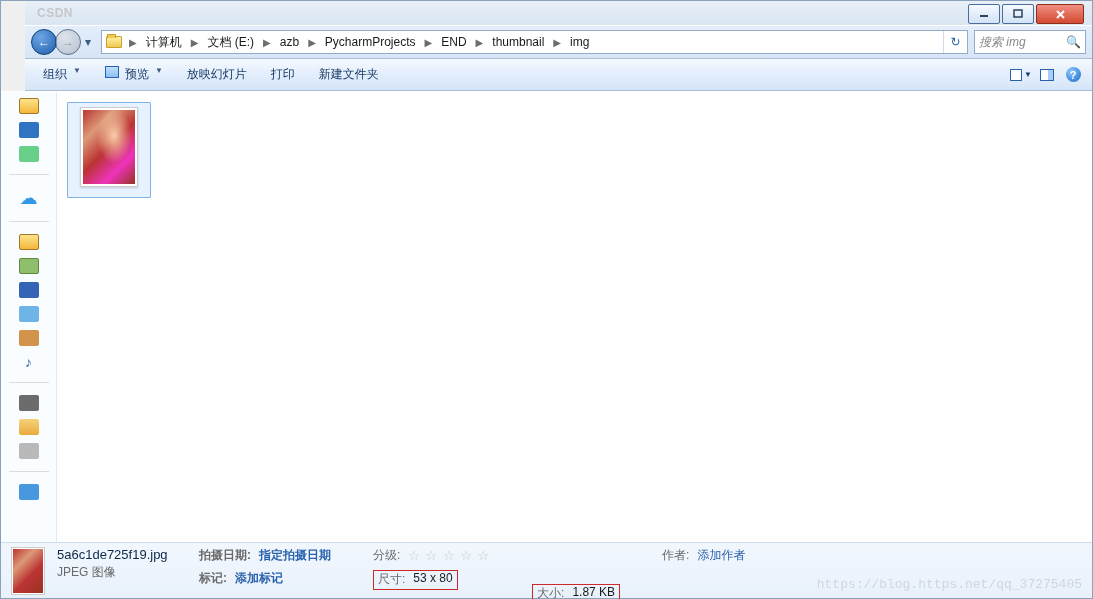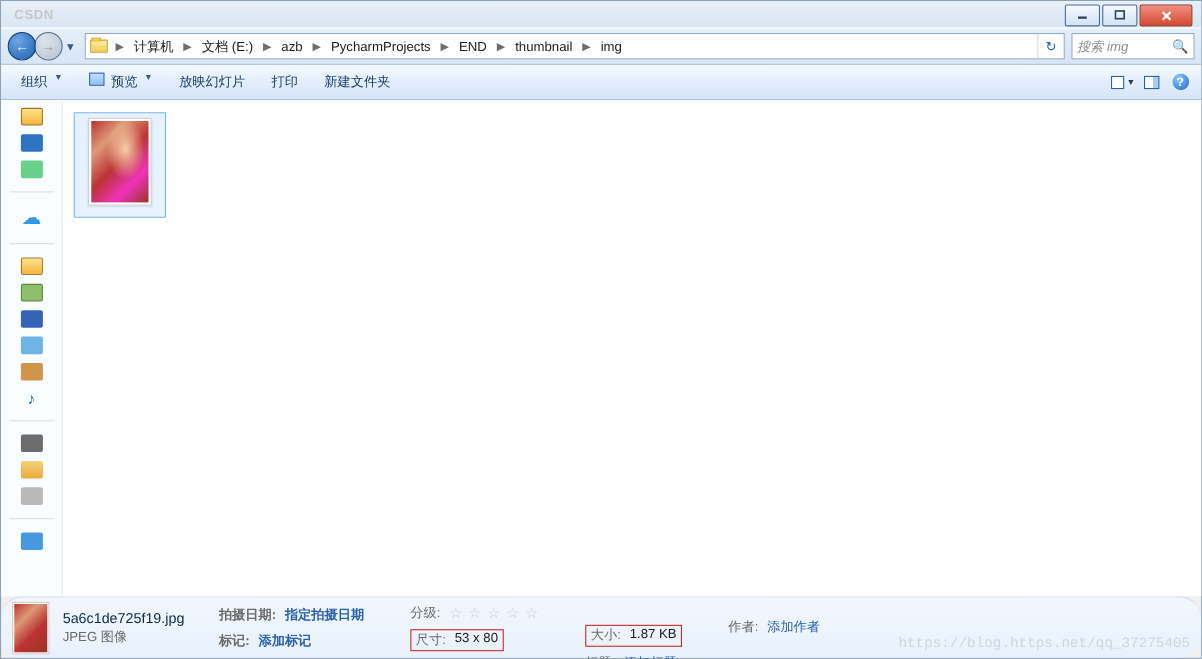--- a/index.html
+++ b/index.html
@@ -1,17 +1,17 @@
 <!DOCTYPE html>
 <html><head>
 <meta charset="utf-8">
 <style>
   * { box-sizing: border-box; margin: 0; padding: 0; font-family: "Segoe UI", "Microsoft YaHei", Tahoma, sans-serif; font-size: 12px; }
   body { background: #fff; }
-  .window { width: 1093px; height: 599px; position: relative; background: #f0f0f0; border: 1px solid #8ba2bb; }
+  .window { width: 1093px; height: 599px; position: relative; background: #f0f0f0; border: 1px solid #8ba2bb; padding-left: 24px; }
 
   
   .titlebar { height: 24px; background: linear-gradient(#e8eff7, #dae6f3); display: flex; align-items: center; }
   .titlebar-left { flex: 1; display:flex; align-items:center; padding-left:12px; color: #888; font-size: 13px; gap:12px; }
   .ghost { color: #c7c7c7; font-weight: bold; letter-spacing: 0.5px; }
   .win-controls { display: flex; }
   .win-btn { width: 32px; height: 20px; margin-top:2px; border: 1px solid #4a6d99; display:flex; align-items:center; justify-content:center; font-family: Arial; font-size:11px; color:#2b425f; background: linear-gradient(#f5f9fe,#d3e3f5); border-radius:2px; margin-right:2px;}
   .win-btn.close { width:48px; background: linear-gradient(#f08f84,#d5492f); color:#fff; border-color:#8a2f20; margin-right:8px;}
   .win-btn svg { display:block; }
 
@@ -46,21 +46,21 @@
   .cloud { color:#3098e6; font-size:18px; }
 
   .content { flex:1; padding:10px; display:flex; align-items:flex-start; position:relative; overflow:auto;}
   .file-item { width:84px; padding:4px 2px 6px; border:1px solid #7fb3e6; background:#e6f2ff; text-align:center; border-radius:1px;}
   .thumb-frame { width:58px; height:80px; margin:0 auto 4px; border:1px solid #ccc; background:#fff; padding:2px; box-shadow: 0 1px 2px rgba(0,0,0,0.15);}
   .thumb-img { width:100%; height:100%; background: linear-gradient(135deg,#b33 0%, #d97 25%, #b33 50%, #e3b 75%, #932 100%); position:relative; overflow:hidden;}
   .thumb-img::before{content:"";position:absolute;inset:0;background:radial-gradient(ellipse at 60% 35%, rgba(255,220,180,0.9) 0%, rgba(190,40,30,0) 40%);}
   .file-label { font-size:12px; color:#0b2848; line-height:14px; word-break:break-all; }
 
   
-  .details { position:absolute; left:0; right:0; bottom:0; height:56px; background: linear-gradient(#f2f7fe,#e8f1fb); border-top:1px solid #cddbed; display:flex; align-items:center; padding:4px 10px; gap:12px;border-radius:20px;}
+  .details { position:absolute; left:0; right:0; bottom:0; height:56px; background: linear-gradient(#f2f7fe,#e8f1fb); border-top:1px solid #cddbed; display:flex; align-items:flex-start; padding:4px 10px; gap:12px;}
   .det-thumb { width:34px; height:48px; border:1px solid #ccc; background:#fff; padding:1px;}
   .det-thumb > div{ width:100%; height:100%; background: linear-gradient(135deg,#b33 0%, #d97 30%, #b33 60%, #932 100%);}
   .det-label { color:#6a6a6a; text-align:right; padding-right:4px;}
   .det-val { color:#1a1a1a; }
   .det-val.link { color:#2a63ad; }
   .det-pair { display:flex; gap:4px; align-items:center;}
   .redbox { border:1px solid #cc2a2a; padding:0 4px 1px; display:inline-flex; gap:4px;}
   .rating span { color:#c9c9c9; font-size:13px; letter-spacing:1px;}
   .filename-big { font-size:13px; color:#0b2848; }
   .filetype { font-size:12px; color:#6a6a6a; margin-top:2px;}

